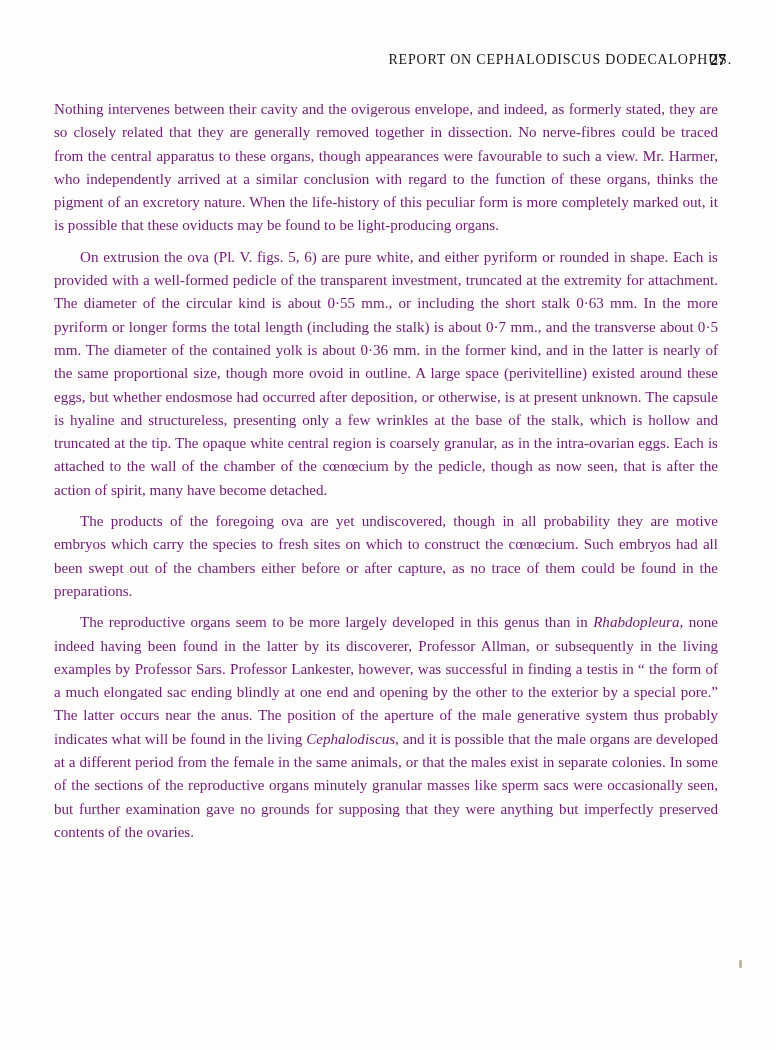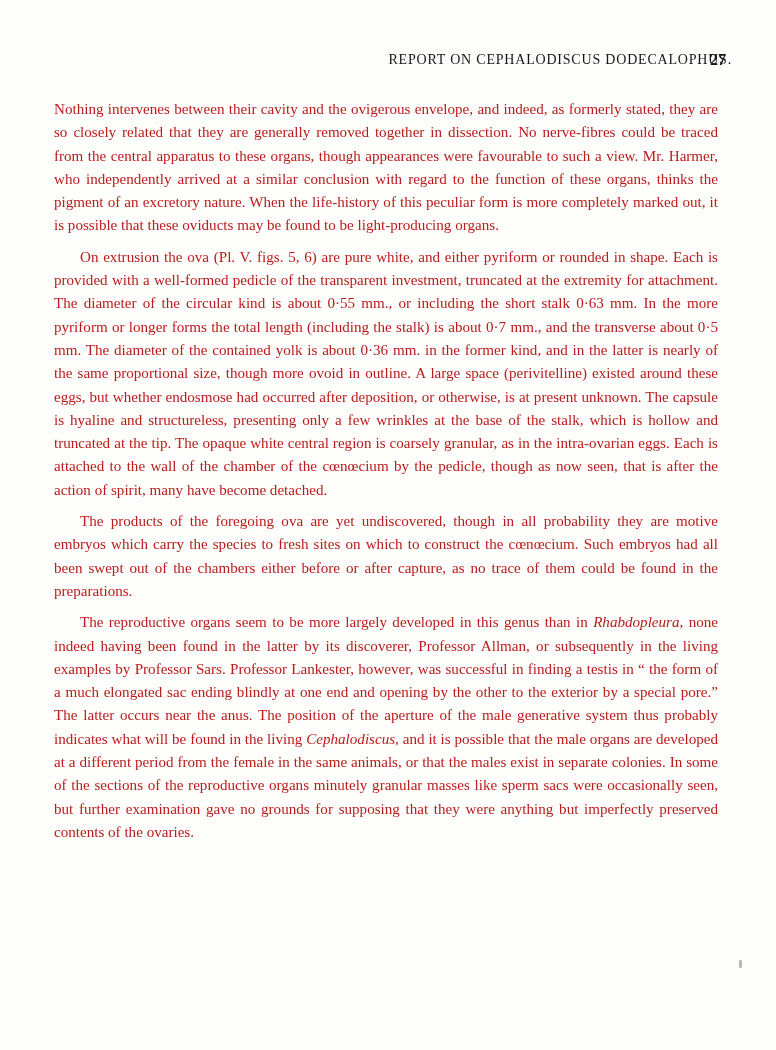--- a/index.html
+++ b/index.html
@@ -52,21 +52,21 @@
     margin-top: 12px;
     padding: 0 14px 0 8px;
   }
   p.para {
     margin: 0 0 0 0;
     font-size: 15.1px;
     line-height: 23.3px;
     text-align: justify;
     text-justify: inter-word;
     hyphens: none;
-    color: #b91c1c;
+    color: #701a75;
   }
   p.para + p.para {
     margin-top: 8px;
   }
   p.indent {
     text-indent: 26px;
   }
   .it {
     font-style: italic;
   }

